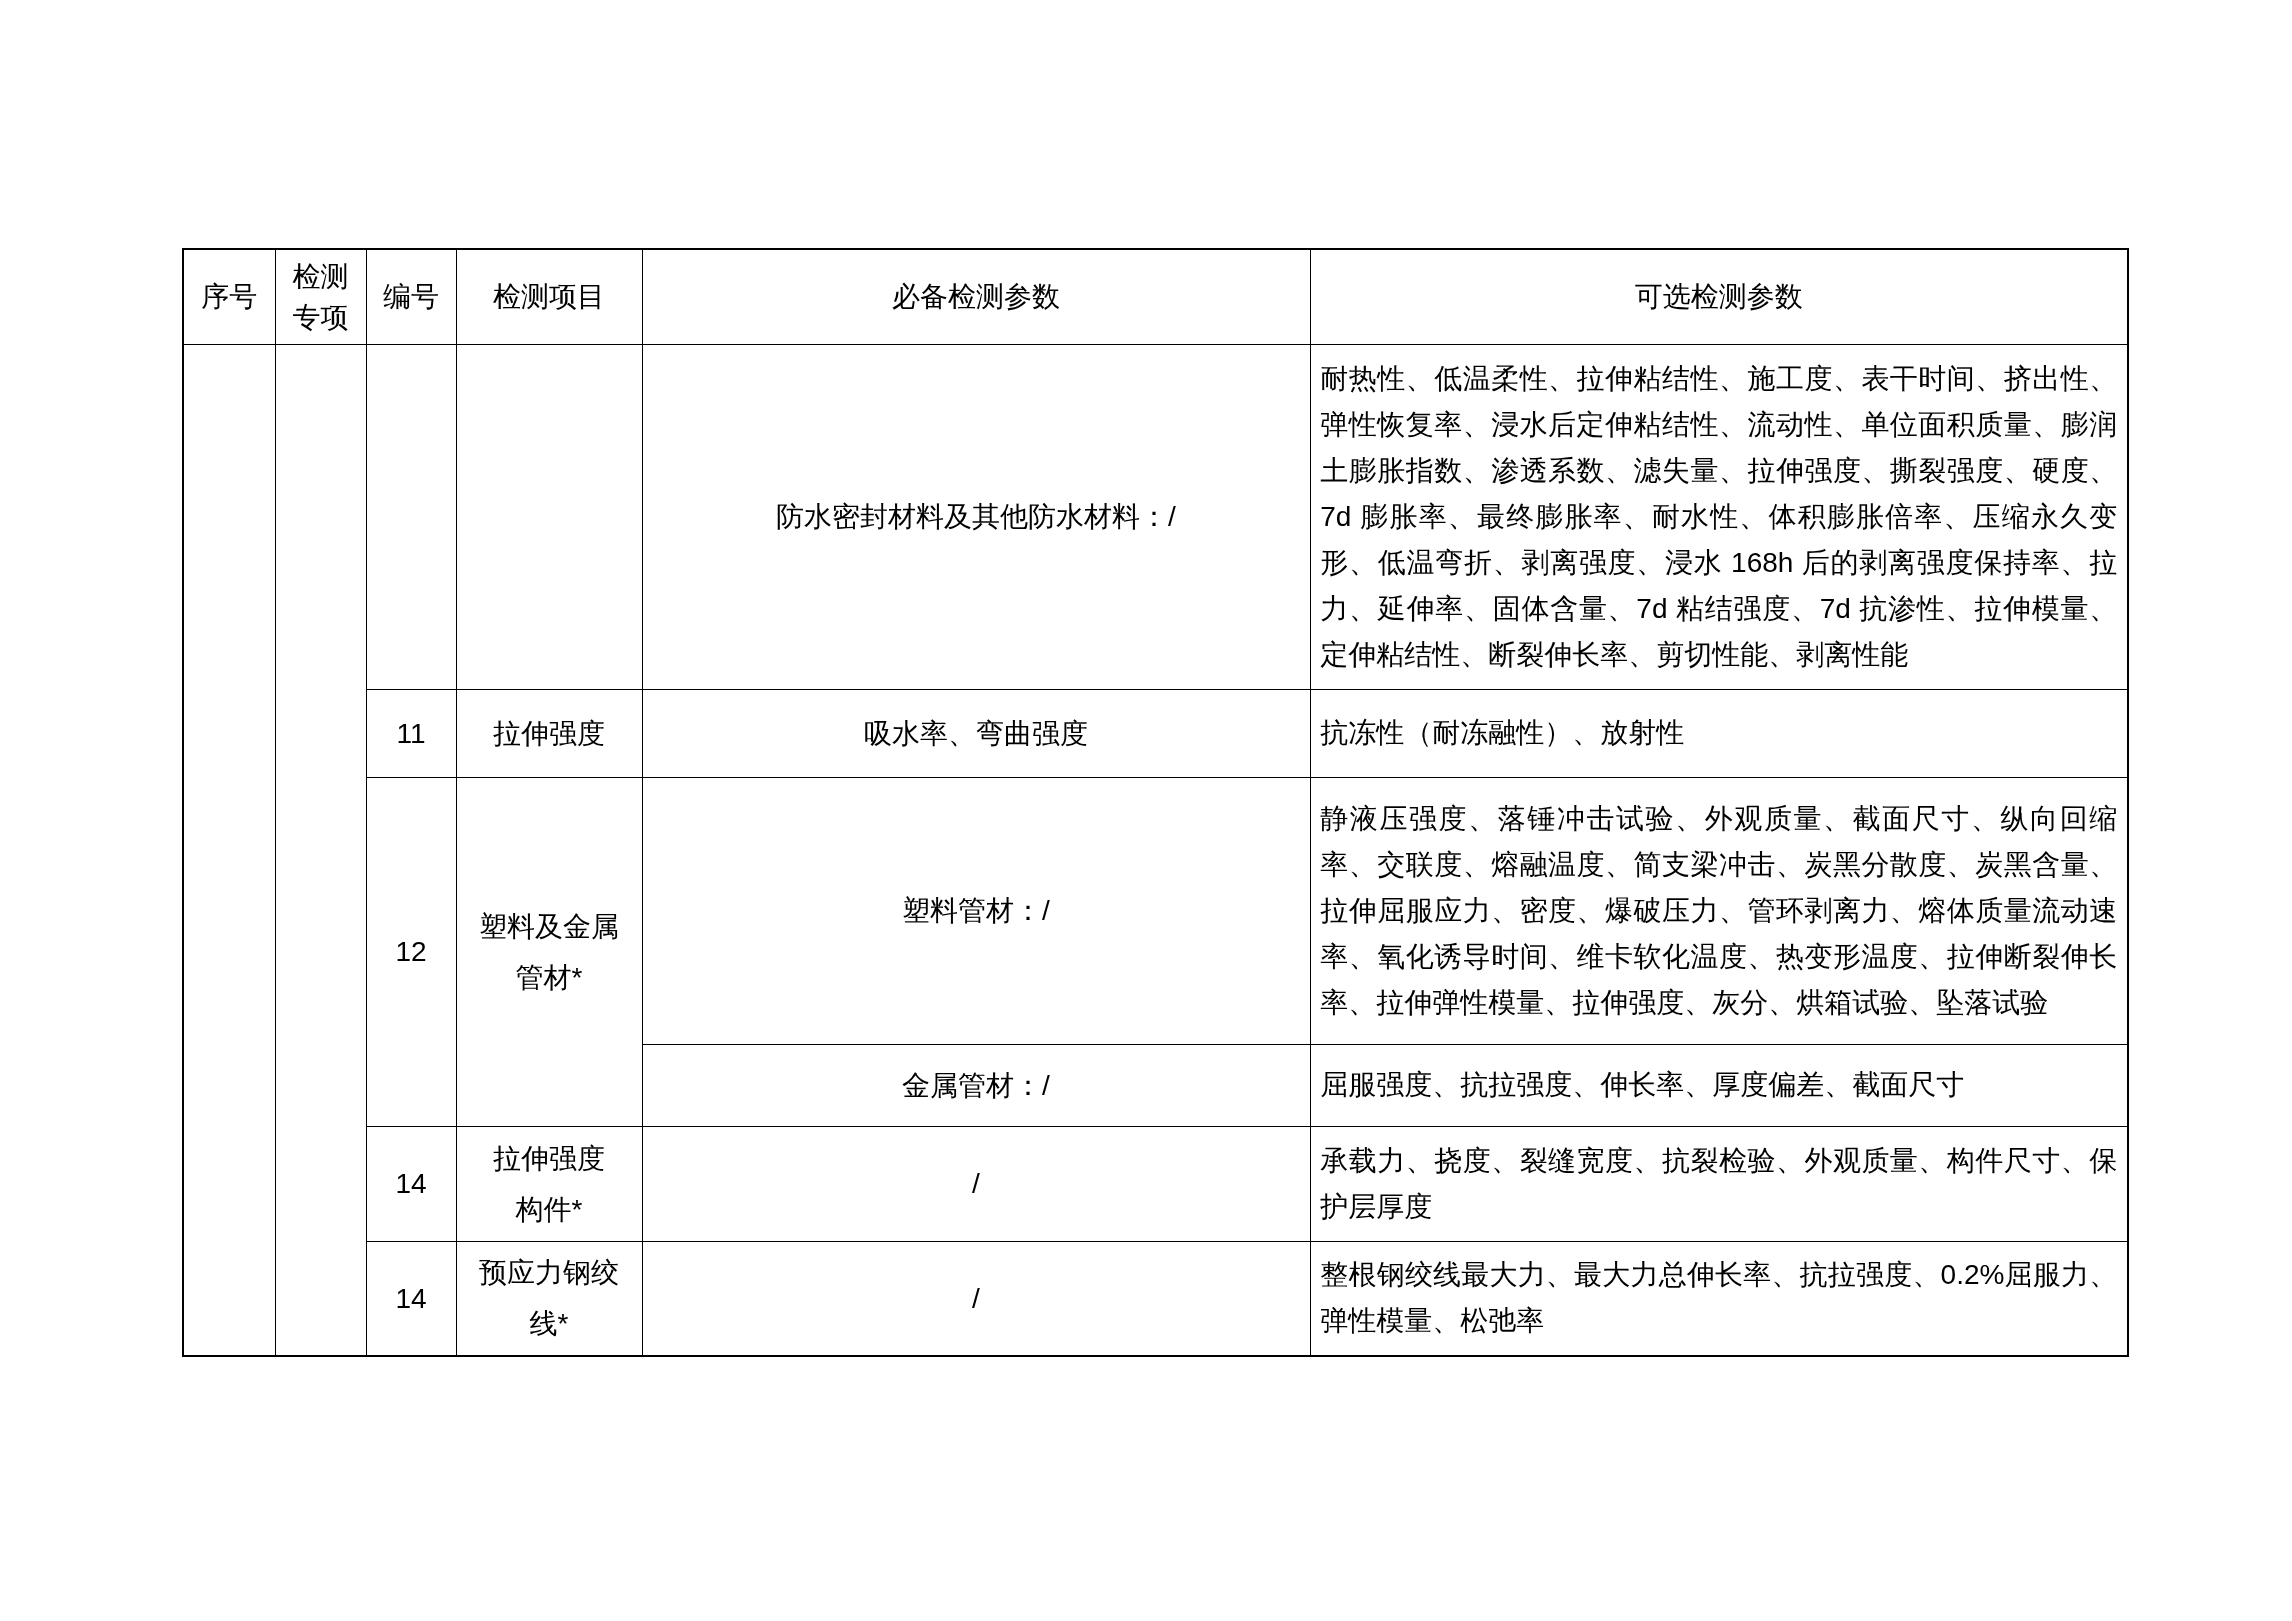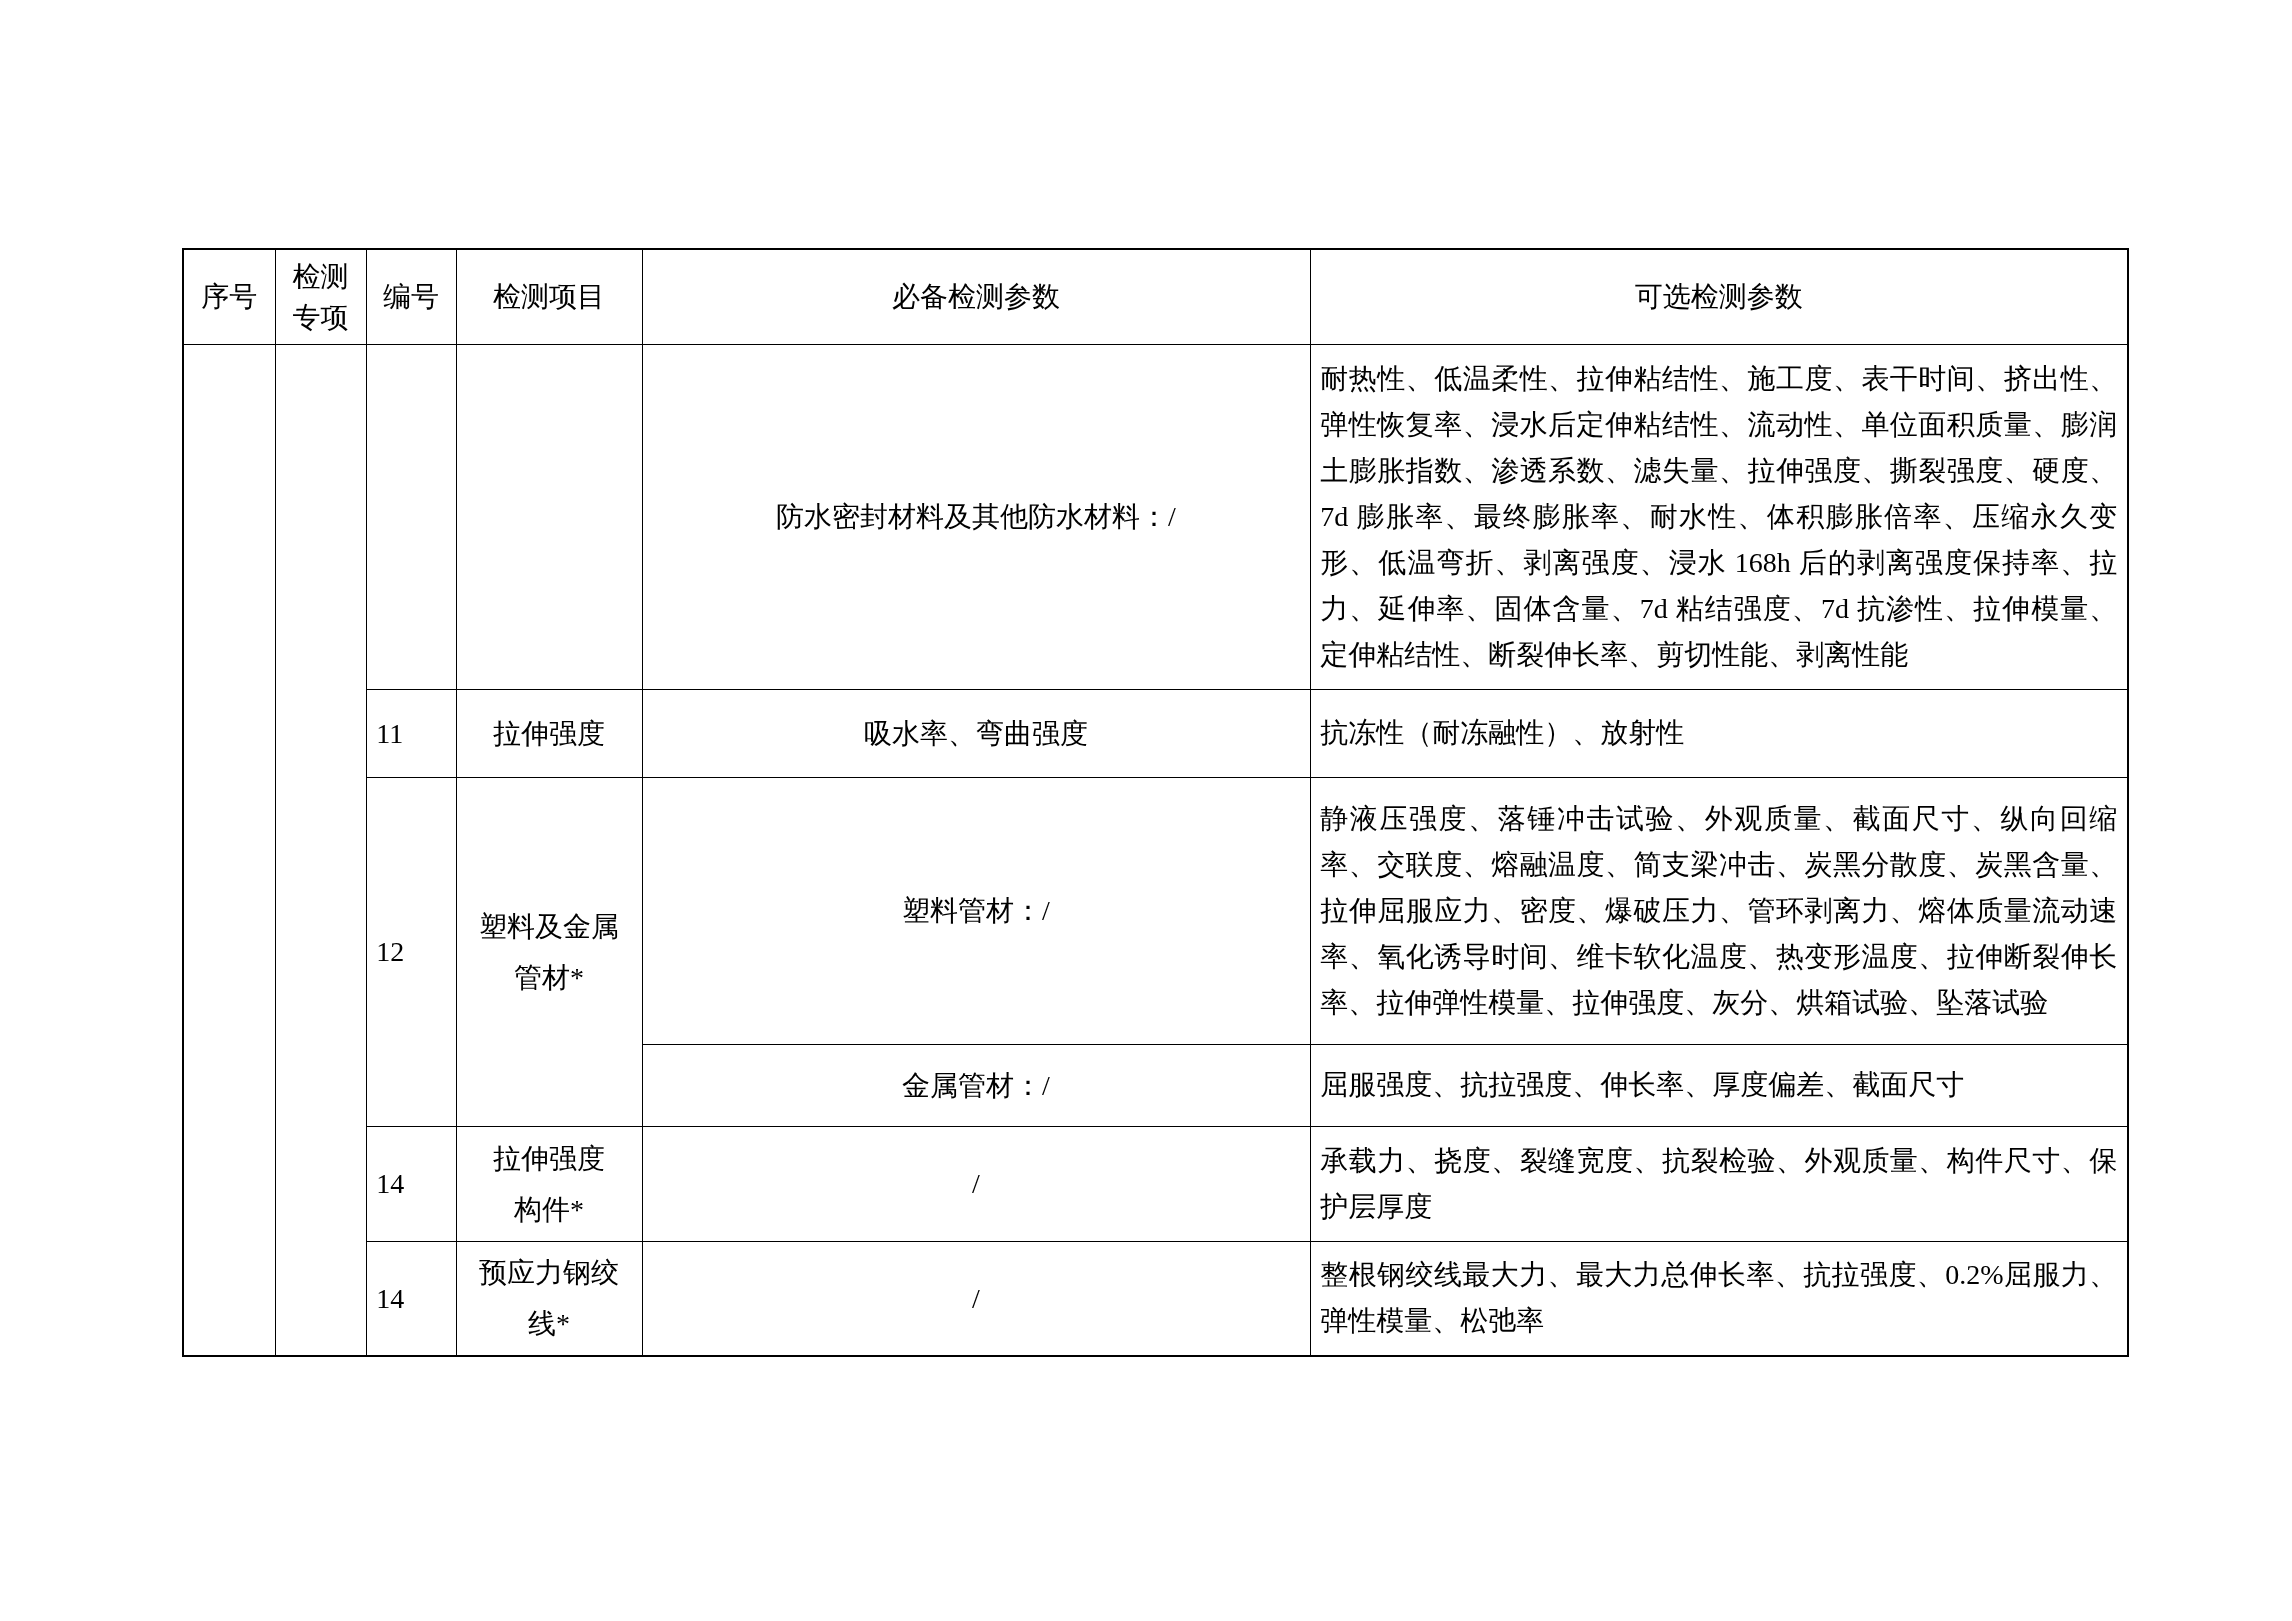--- a/index.html
+++ b/index.html
@@ -5,21 +5,21 @@
   html, body {
     margin: 0;
     padding: 0;
     background: #ffffff;
   }
   .page {
     position: relative;
     width: 2103px;
     height: 1621px;
     background: #ffffff;
-    font-family: Liberation Serif, serif;
+    font-family: Liberation Sans, sans-serif;
     color: #000000;
   }
   table.spec-table {
     position: absolute;
     left: 182px;
     top: 248px;
     width: 1947px;
     border-collapse: collapse;
     table-layout: fixed;
     border: 2.9px solid #000;
@@ -32,21 +32,21 @@
     padding: 5.9px 9.8px;
     overflow: hidden;
   }
   th.hd {
     text-align: center;
     line-height: 41px;
     white-space: pre-line;
     padding: 3.9px 3.9px;
   }
   td.num {
-    text-align: left;
+    text-align: center;
     line-height: 43px;
     padding: 3.9px 2px;
   }
   td.item {
     text-align: center;
     line-height: 51px;
     white-space: pre-line;
     padding: 3.9px 3.9px;
   }
   td.req-left {

